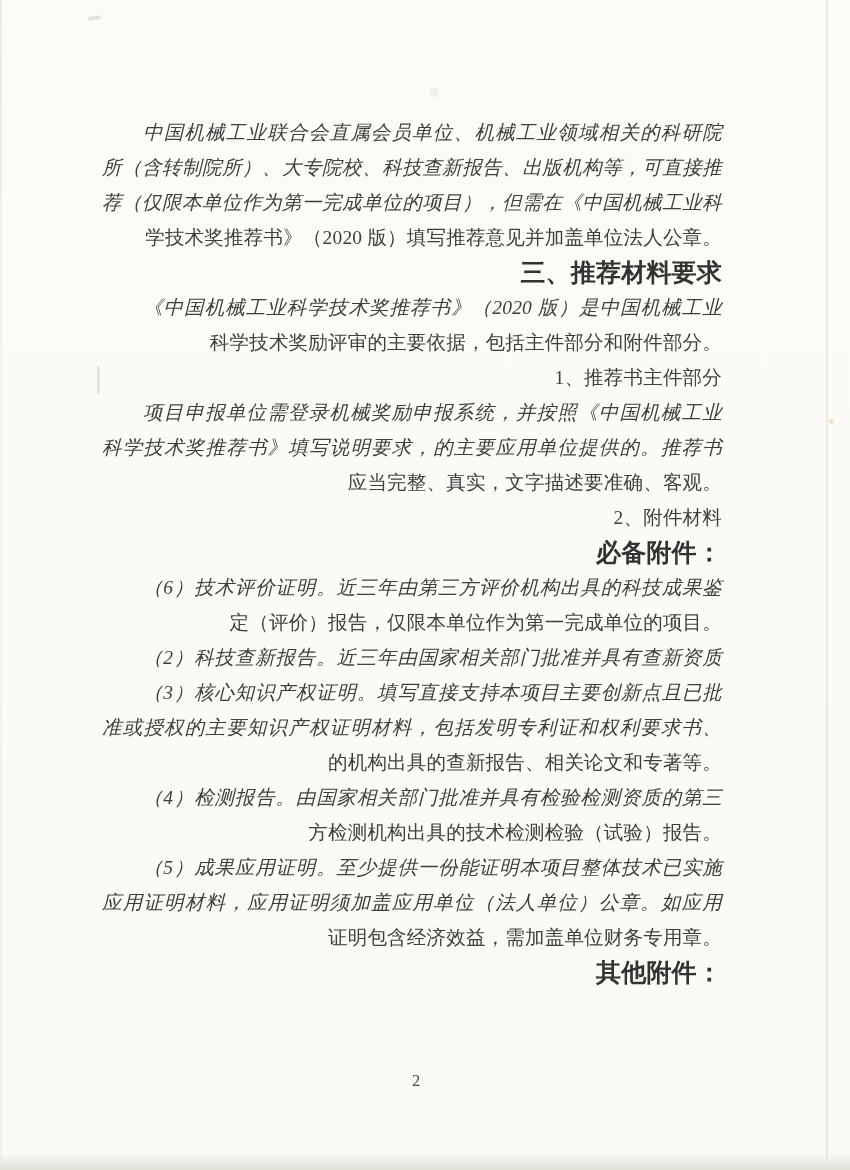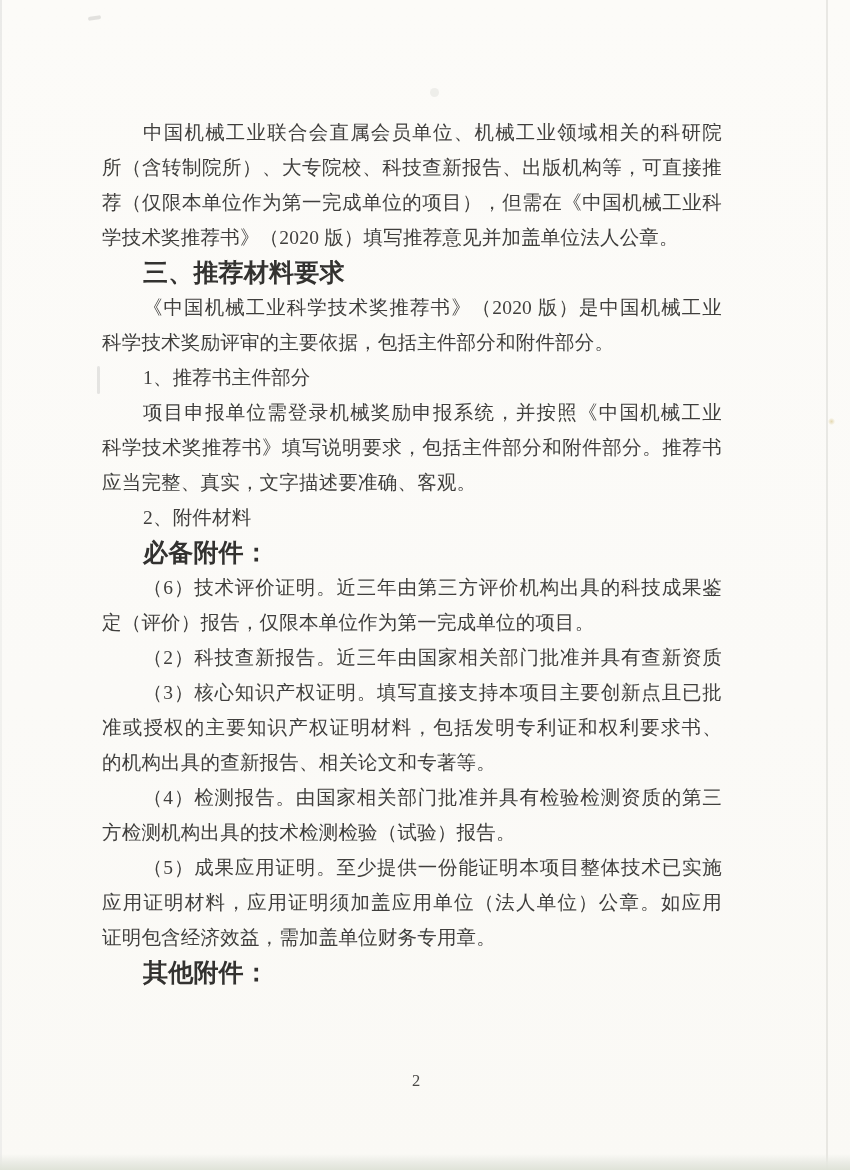--- a/index.html
+++ b/index.html
@@ -22,27 +22,28 @@
     position: absolute;
     left: 102px;
     top: 115px;
     width: 620px;
   }
   .line {
     height: 35px;
     line-height: 35px;
     font-size: 19.5px;
     color: #3f3e3c;
-    text-align: left;
+    text-align: right;
     letter-spacing: 0.2px;
   }
   .line.j {
     text-align: justify;
     text-align-last: justify;
     text-justify: inter-character;
+    font-style: italic;
   }
   .line.indent {
     text-indent: 41px;
   }
   .line.bold {
     font-weight: 700;
     font-size: 25px;
     color: #333230;
   }
   .pagenum {
@@ -91,21 +92,21 @@
 
   <div class="line indent j">中国机械工业联合会直属会员单位、机械工业领域相关的科研院</div>
       <div class="line j">所（含转制院所）、大专院校、科技查新报告、出版机构等，可直接推</div>
       <div class="line j">荐（仅限本单位作为第一完成单位的项目），但需在《中国机械工业科</div>
       <div class="line">学技术奖推荐书》（2020 版）填写推荐意见并加盖单位法人公章。</div>
       <div class="line indent bold">三、推荐材料要求</div>
       <div class="line indent j">《中国机械工业科学技术奖推荐书》（2020 版）是中国机械工业</div>
       <div class="line">科学技术奖励评审的主要依据，包括主件部分和附件部分。</div>
       <div class="line indent">1、推荐书主件部分</div>
       <div class="line indent j">项目申报单位需登录机械奖励申报系统，并按照《中国机械工业</div>
-      <div class="line j">科学技术奖推荐书》填写说明要求，包括主件部分和附件部分。推荐书</div>
+      <div class="line j">科学技术奖推荐书》填写说明要求，的主要应用单位提供的。推荐书</div>
       <div class="line">应当完整、真实，文字描述要准确、客观。</div>
       <div class="line indent">2、附件材料</div>
       <div class="line indent bold">必备附件：</div>
       <div class="line indent j">（6）技术评价证明。近三年由第三方评价机构出具的科技成果鉴</div>
       <div class="line">定（评价）报告，仅限本单位作为第一完成单位的项目。</div>
       <div class="line indent j">（2）科技查新报告。近三年由国家相关部门批准并具有查新资质</div>
       <div class="line indent j">（3）核心知识产权证明。填写直接支持本项目主要创新点且已批</div>
       <div class="line j">准或授权的主要知识产权证明材料，包括发明专利证和权利要求书、</div>
       <div class="line">的机构出具的查新报告、相关论文和专著等。</div>
       <div class="line indent j">（4）检测报告。由国家相关部门批准并具有检验检测资质的第三</div>

